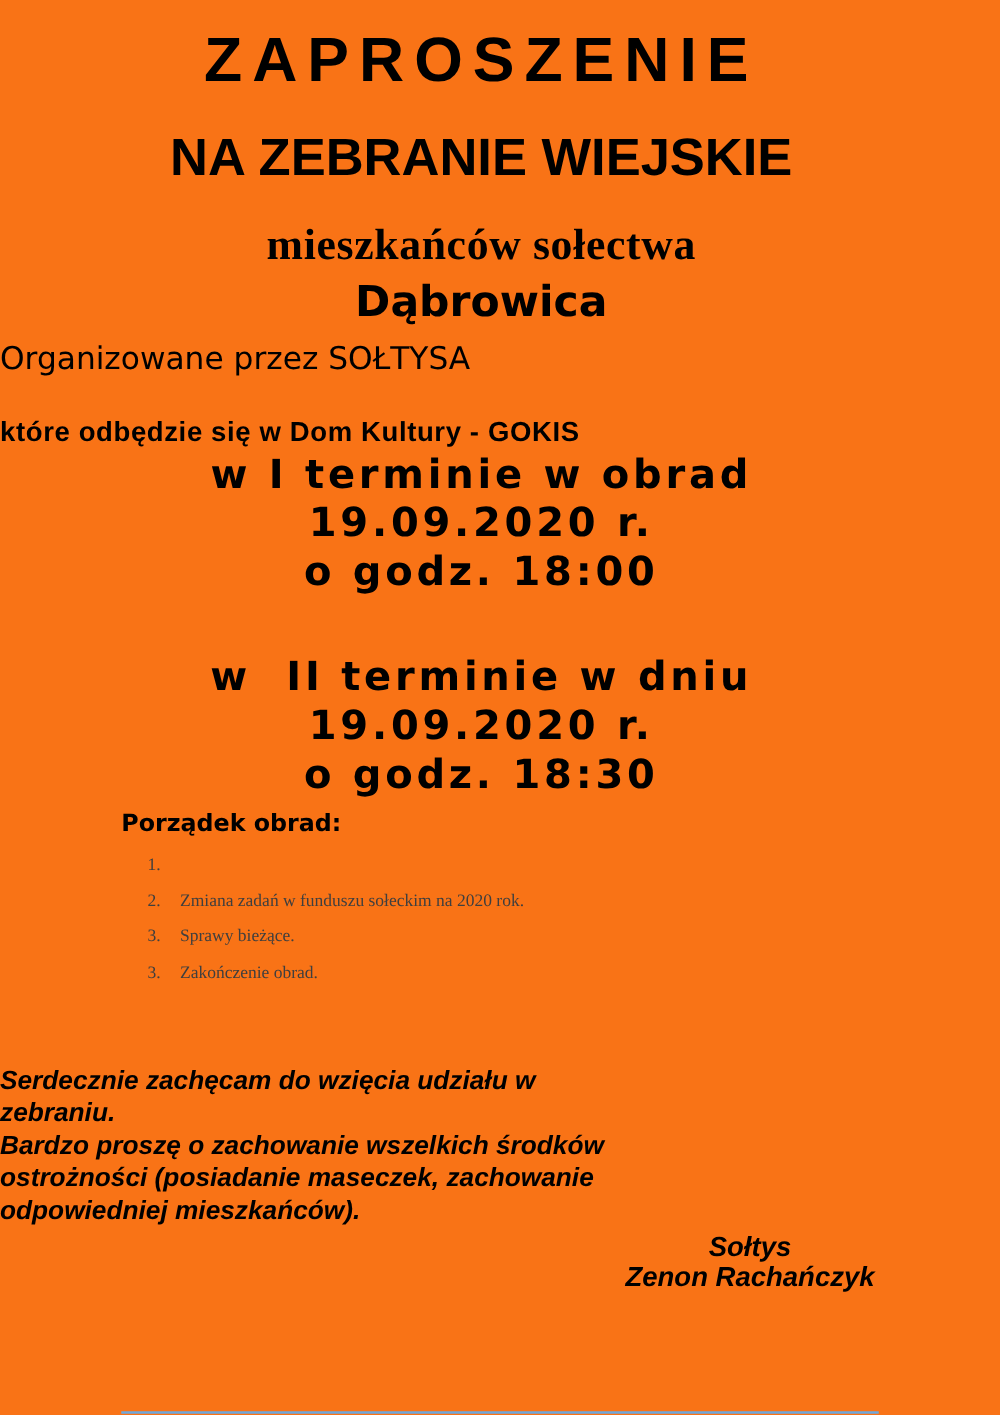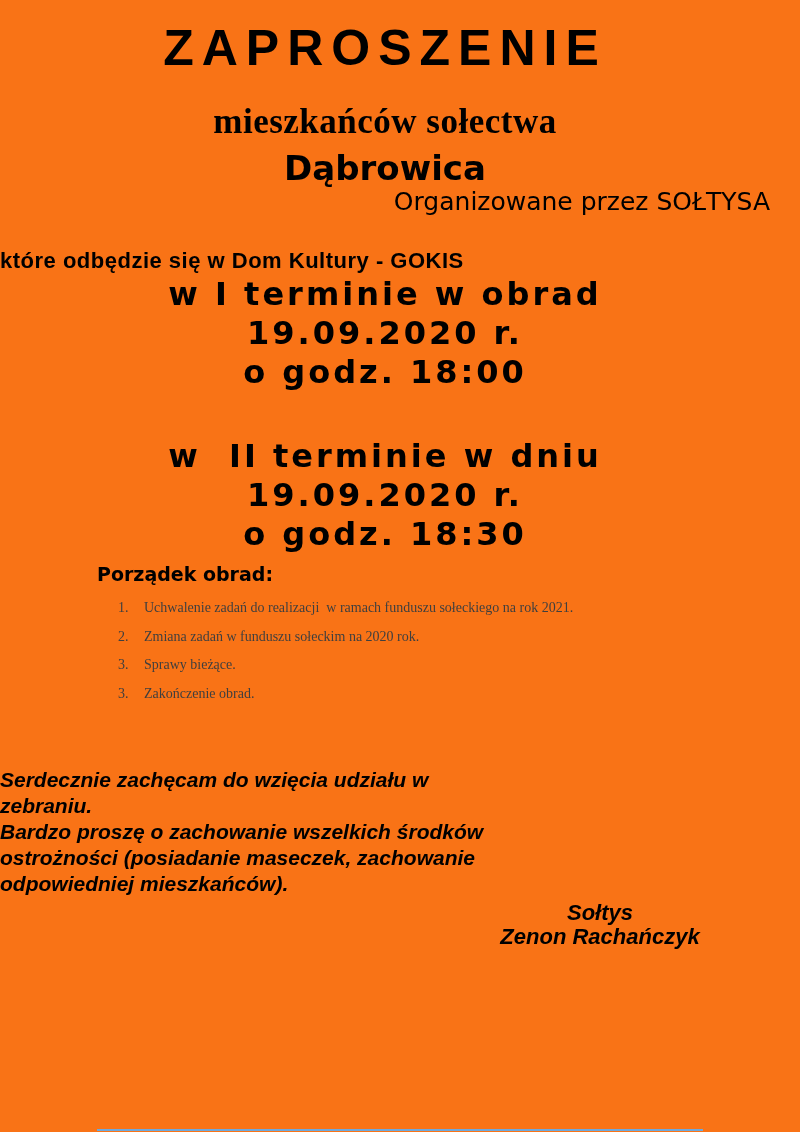--- a/index.html
+++ b/index.html
@@ -37,22 +37,22 @@
     line-height:36px;
   }
   .village {
     margin-top:10px;
     text-align:center;
     font-family:"DejaVu Sans", sans-serif;
     font-size:34px; font-weight:bold;
     line-height:36px;
   }
   .organizer {
-    margin-top:1px;
-    text-align:right;
+    margin-top:12px;
+    text-align:left;
     font-family:"DejaVu Sans", sans-serif;
     font-size:25px; font-weight:normal;
     line-height:30px;
   }
   .venue {
     margin-top:30px;
     text-align:left;
     font-size:22px; font-weight:bold;
     letter-spacing:0.5px;
     line-height:28px;
@@ -107,20 +107,21 @@
   }
 </style>
 </head>
 <body>
 
 <div class="page" style="color: rgb(0, 0, 0);">
   <div class="content">
 
     <div class="main-title">ZAPROSZENIE</div>
 
+    <div class="meeting-type">NA ZEBRANIE WIEJSKIE</div>
 
     <div class="audience">mieszkańców sołectwa</div>
 
     <div class="village">Dąbrowica</div>
 
     <div class="organizer">Organizowane przez SOŁTYSA</div>
 
     <div class="venue">które odbędzie się w Dom Kultury - GOKIS</div>
 
     <div class="term first">
@@ -133,21 +134,20 @@
       <div>w  II terminie w dniu</div>
       <div>19.09.2020 r.</div>
       <div>o godz. 18:30</div>
     </div>
 
     <div class="agenda-title">Porządek obrad:</div>
 
     <div class="agenda-list">
       <div class="agenda-item" style="color: rgb(63, 63, 63);">
         <span class="num">1.</span>
-        <span class="txt">Uchwalenie zadań do realizacji  w ramach funduszu sołeckiego na rok 2021.</span>
       </div>
       <div class="agenda-item" style="color: rgb(63, 63, 63);">
         <span class="num">2.</span>
         <span class="txt">Zmiana zadań w funduszu sołeckim na 2020 rok.</span>
       </div>
       <div class="agenda-item" style="color: rgb(63, 63, 63);">
         <span class="num">3.</span>
         <span class="txt">Sprawy bieżące.</span>
       </div>
       <div class="agenda-item" style="color: rgb(63, 63, 63);">

